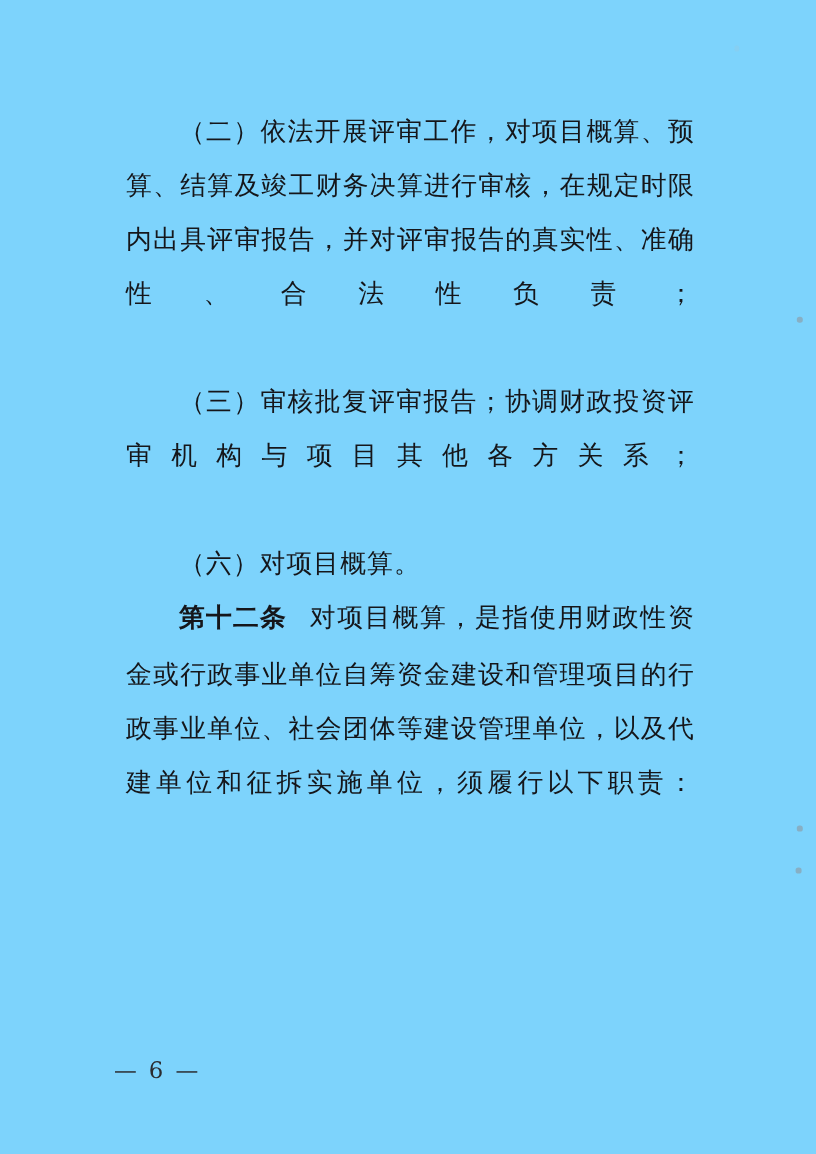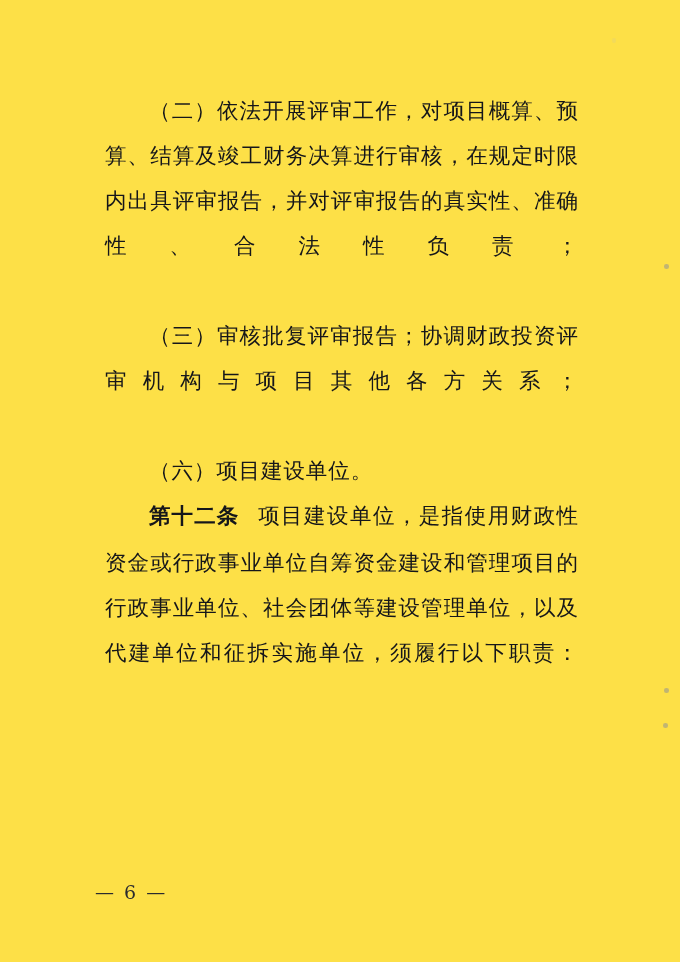--- a/index.html
+++ b/index.html
@@ -75,27 +75,27 @@
     position: absolute;
     border-radius: 45%;
     background: #8f9196;
     opacity: 0.55;
   }
   .speck.faint { opacity: 0.16; background: #b9bbc0; }
 </style>
 </head>
 <body>
 
-<div id="page" style="width: 680px; height: 962px; background: #fde047;">
+<div id="page" style="width: 680px; height: 962px; background: #7dd3fc;">
 
   <div id="doc-body">
       <p class="para"><span>（二）依法开展评审工作，对项目概算、预算、结算及竣工财务决算进行审核，在规定时限内出具评审报告，并对评审报告的真实性、准确性、合法性负责；</span></p>
       <p class="para"><span>（三）审核批复评审报告；协调财政投资评审机构与项目其他各方关系；</span></p>
-      <p class="para no-stretch"><span>（六）项目建设单位。</span></p>
-      <p class="para"><span class="art-label">第十二条</span><span class="art-gap"></span><span>项目建设单位，是指使用财政性资金或行政事业单位自筹资金建设和管理项目的行政事业单位、社会团体等建设管理单位，以及代建单位和征拆实施单位，须履行以下职责：</span></p>
+      <p class="para no-stretch"><span>（六）对项目概算。</span></p>
+      <p class="para"><span class="art-label">第十二条</span><span class="art-gap"></span><span>对项目概算，是指使用财政性资金或行政事业单位自筹资金建设和管理项目的行政事业单位、社会团体等建设管理单位，以及代建单位和征拆实施单位，须履行以下职责：</span></p>
     </div>
 
   <div id="page-footer">— 6 —</div>
 
   <div id="artifact-layer">
       <div class="speck faint" style="left: 612px; top: 38px; width: 4px; height: 5px;"></div>
       <div class="speck" style="left: 664px; top: 264px; width: 5px; height: 5px;"></div>
       <div class="speck" style="left: 664px; top: 688px; width: 5px; height: 5px;"></div>
       <div class="speck" style="left: 663px; top: 723px; width: 5px; height: 5px;"></div>
     </div>

